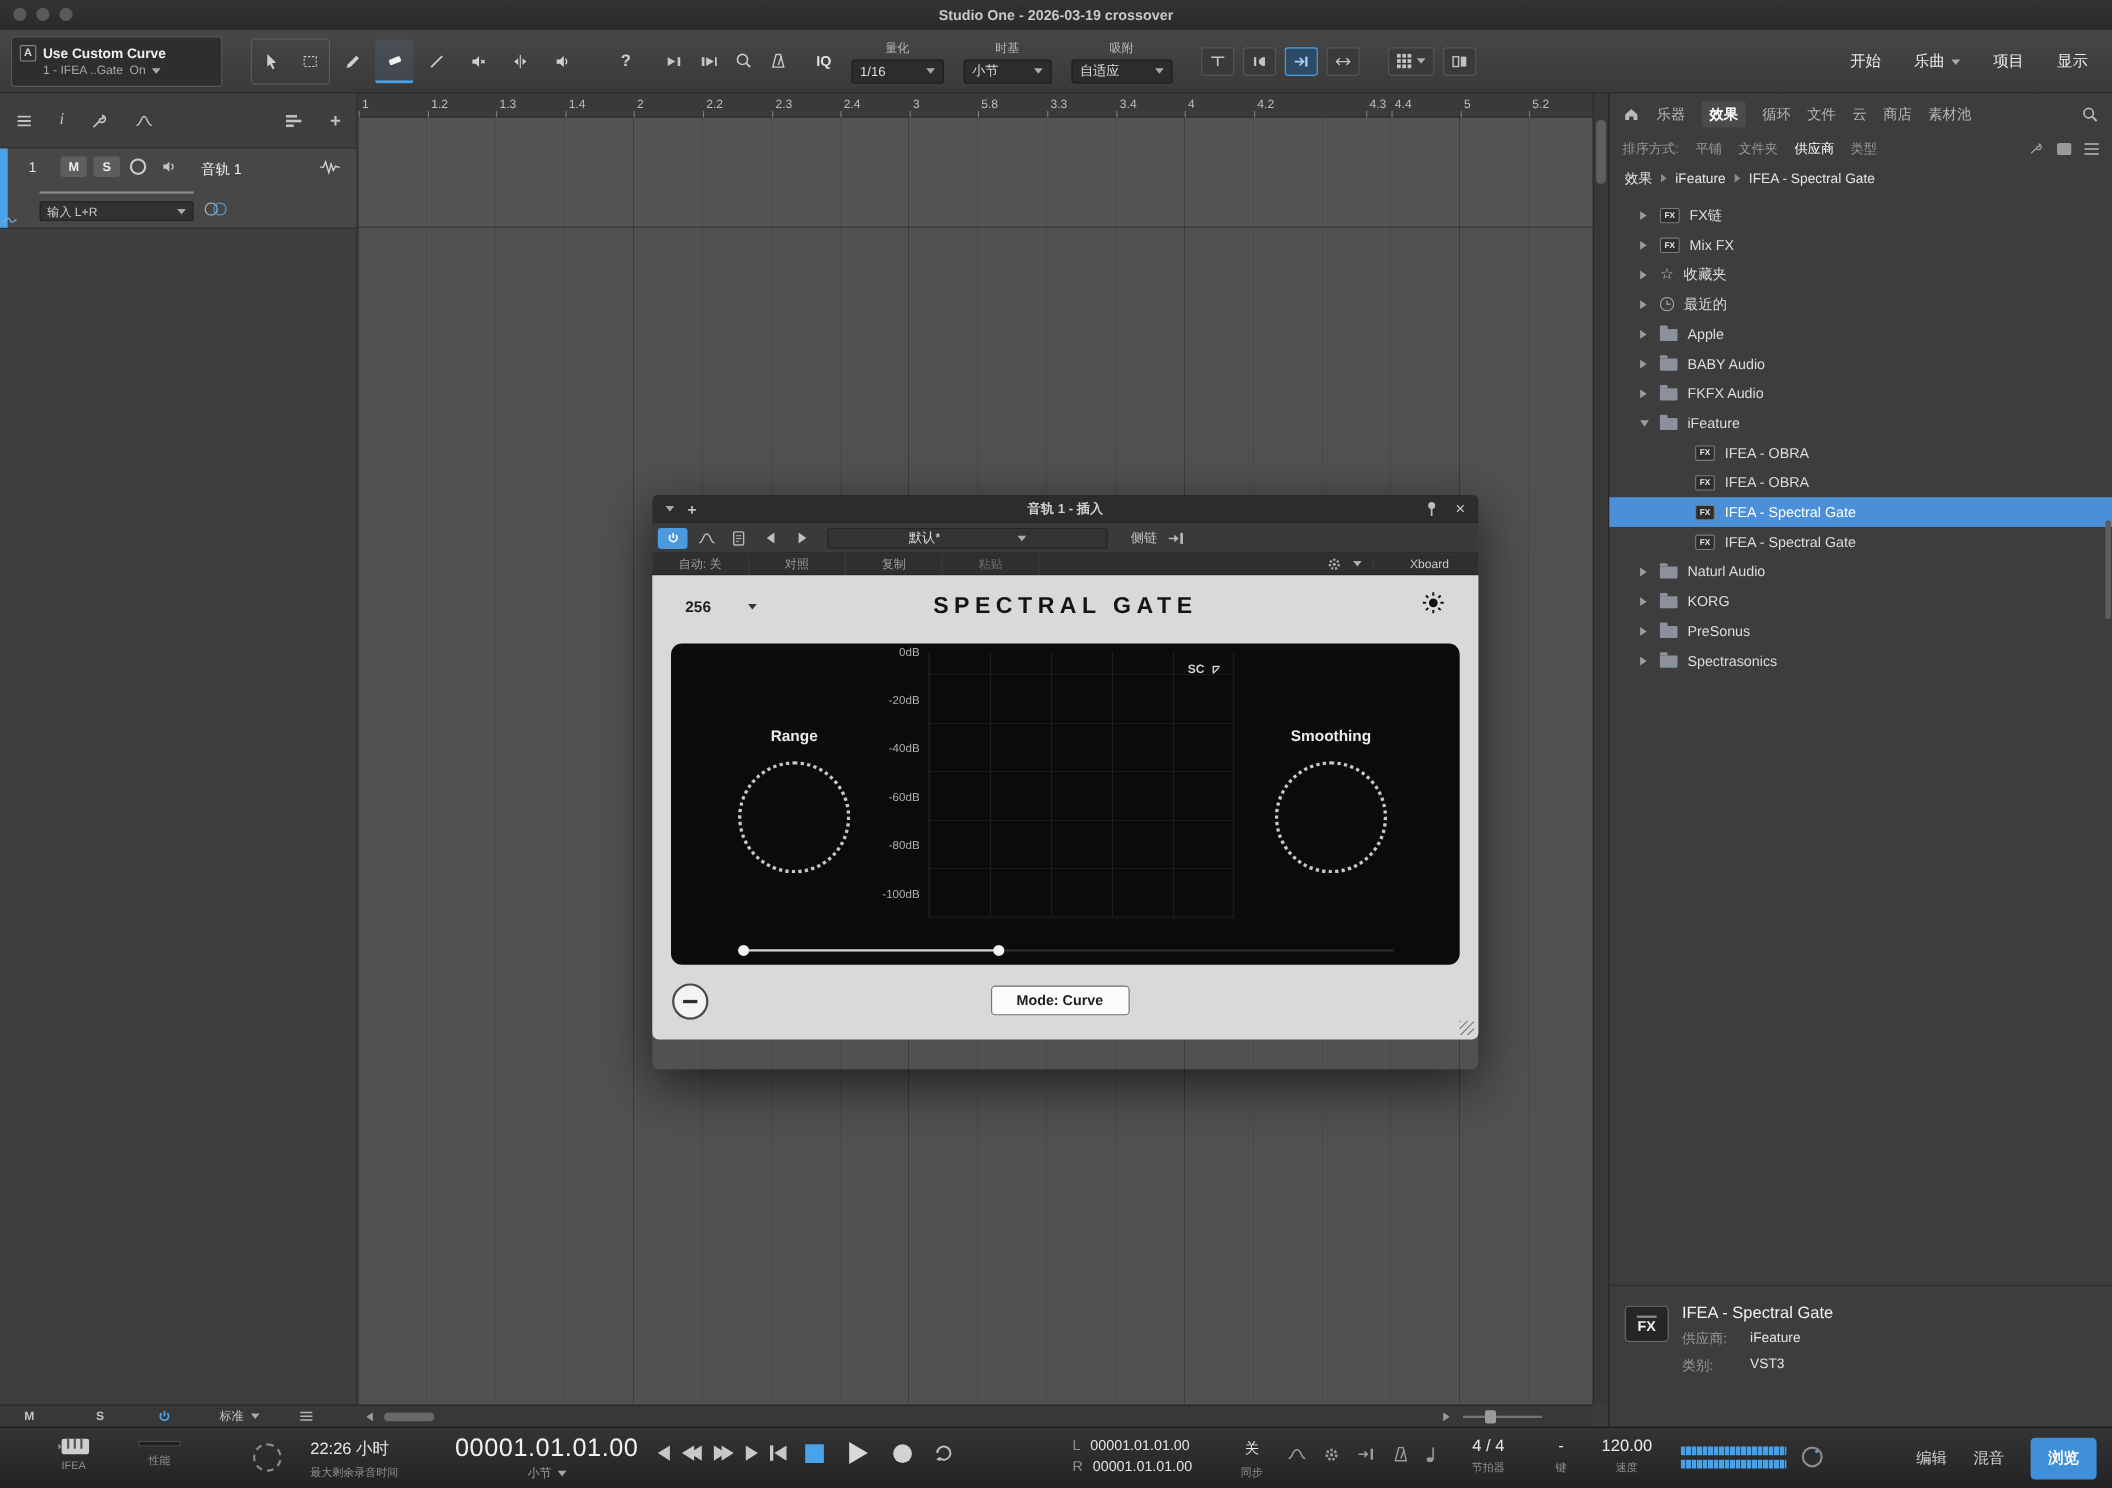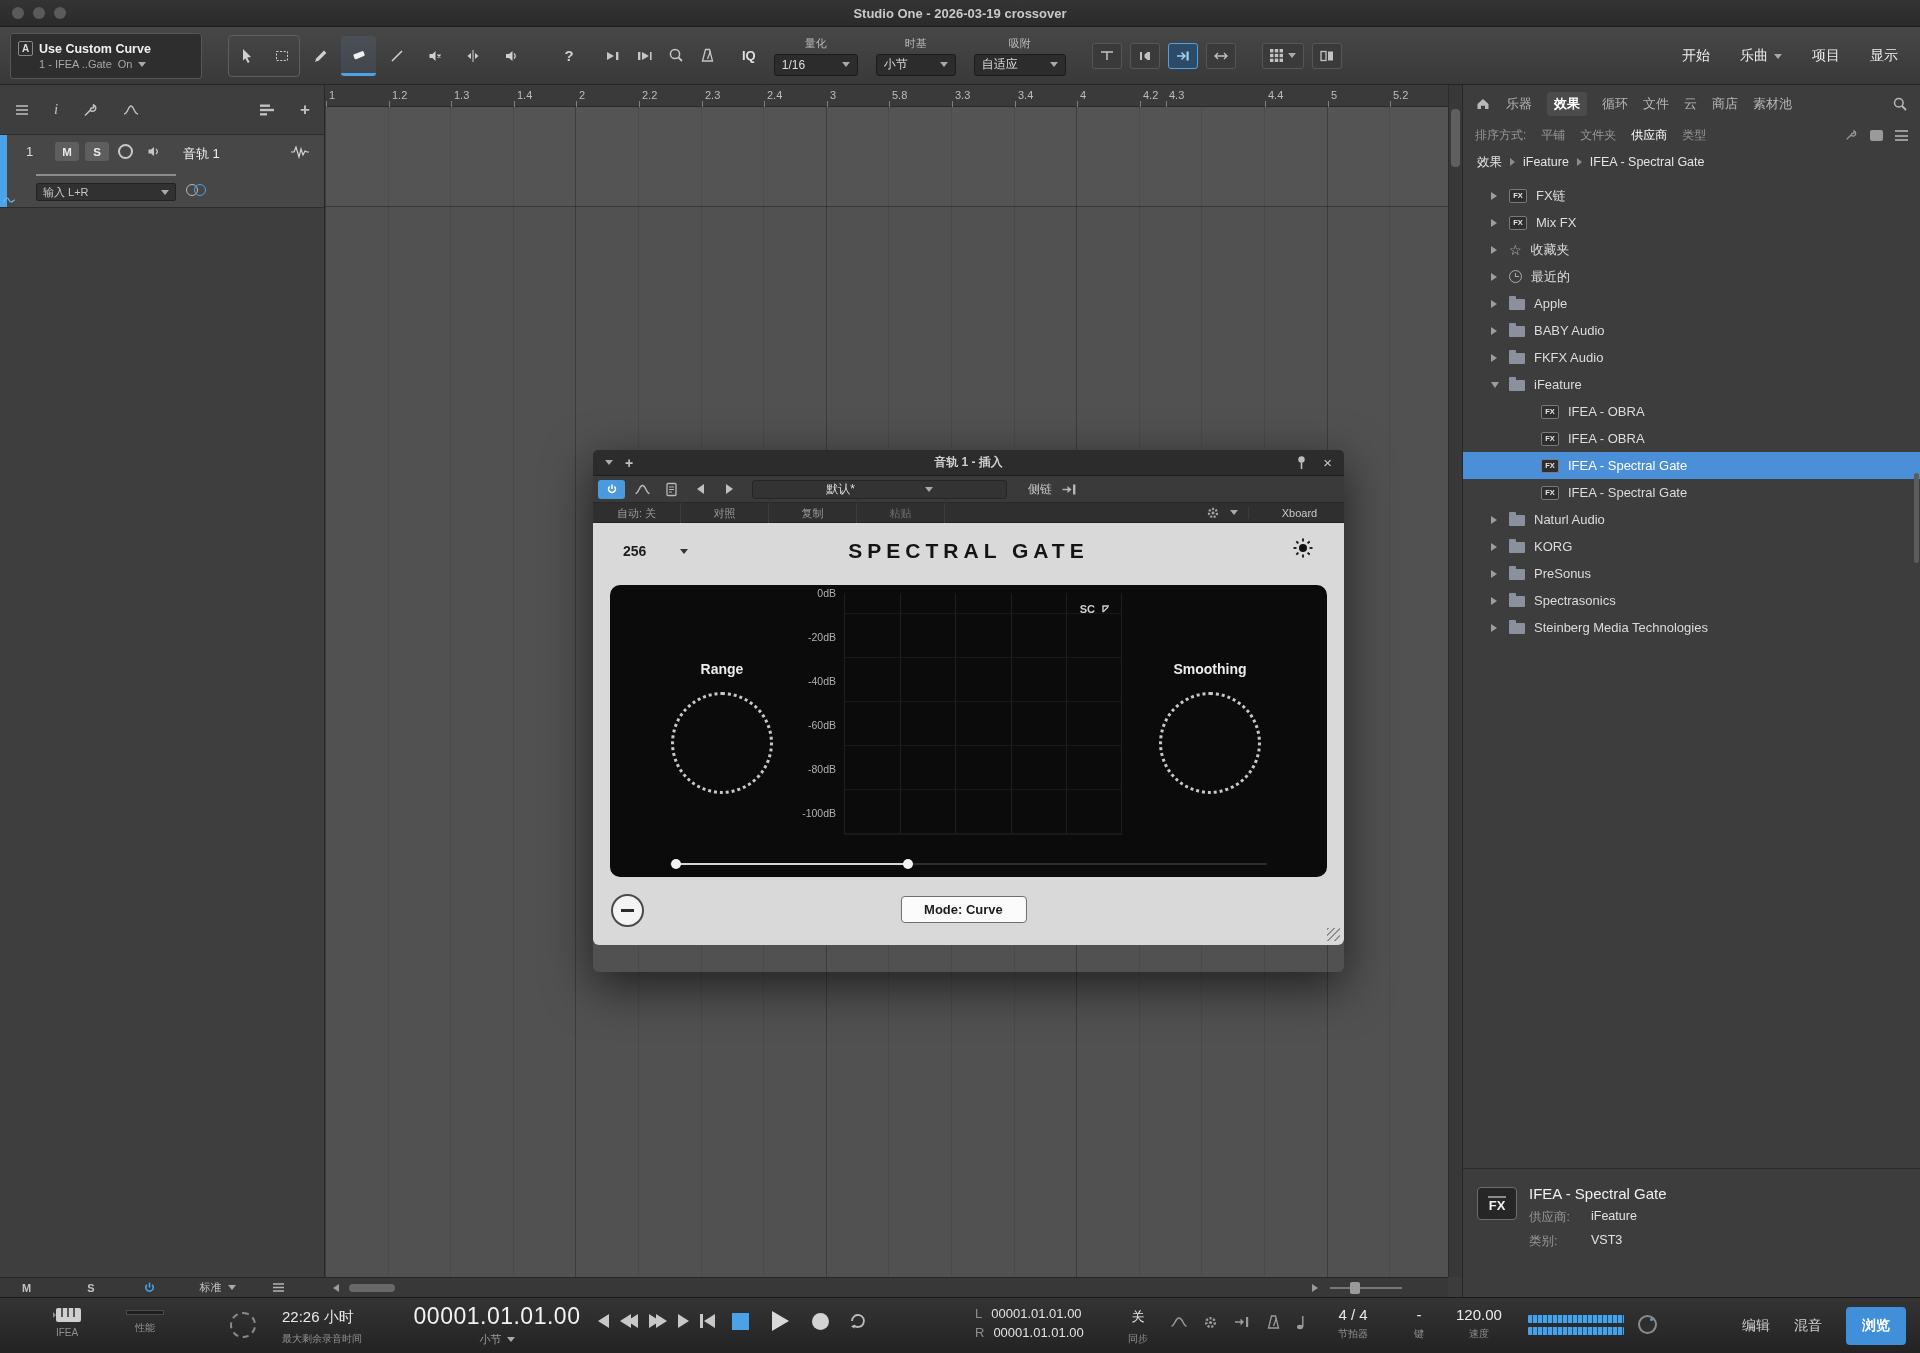--- a/index.html
+++ b/index.html
@@ -510,21 +510,21 @@
     <span class="tick" style="left:254px">2</span>
     <span class="tick" style="left:317px">2.2</span>
     <span class="tick" style="left:380px">2.3</span>
     <span class="tick" style="left:442px">2.4</span>
     <span class="tick" style="left:505px">3</span>
     <span class="tick" style="left:567px">5.8</span>
     <span class="tick" style="left:630px">3.3</span>
     <span class="tick" style="left:693px">3.4</span>
     <span class="tick" style="left:755px">4</span>
     <span class="tick" style="left:818px">4.2</span>
-    <span class="tick" style="left:844px">4.3</span>
+    <span class="tick" style="left:920px">4.3</span>
     <span class="tick" style="left:943px">4.4</span>
     <span class="tick" style="left:1006px">5</span>
     <span class="tick" style="left:1068px">5.2</span>
   </div>
 
   <div class="arrange">
     <div class="lane"></div>
   </div>
   <div class="vscroll">
     <div class="vthumb"></div>
@@ -698,27 +698,20 @@
             <span class="folder"></span>
           </span>
           <span>PreSonus</span>
         </div>
       <div class="trow">
           <span class="tri"></span>
           <span class="ticon">
             <span class="folder"></span>
           </span>
           <span>Spectrasonics</span>
-        </div>
-      <div class="trow">
-          <span class="tri"></span>
-          <span class="ticon">
-            <span class="folder"></span>
-          </span>
-          <span>Steinberg Media Technologies</span>
         </div>
     </div>
     <div class="br-vthumb"></div>
 
     <div class="br-info">
       <span class="bi-badge">
           <i></i>
         </span>
       <div class="bi-name">IFEA - Spectral Gate</div>
       <div class="bi-row">

